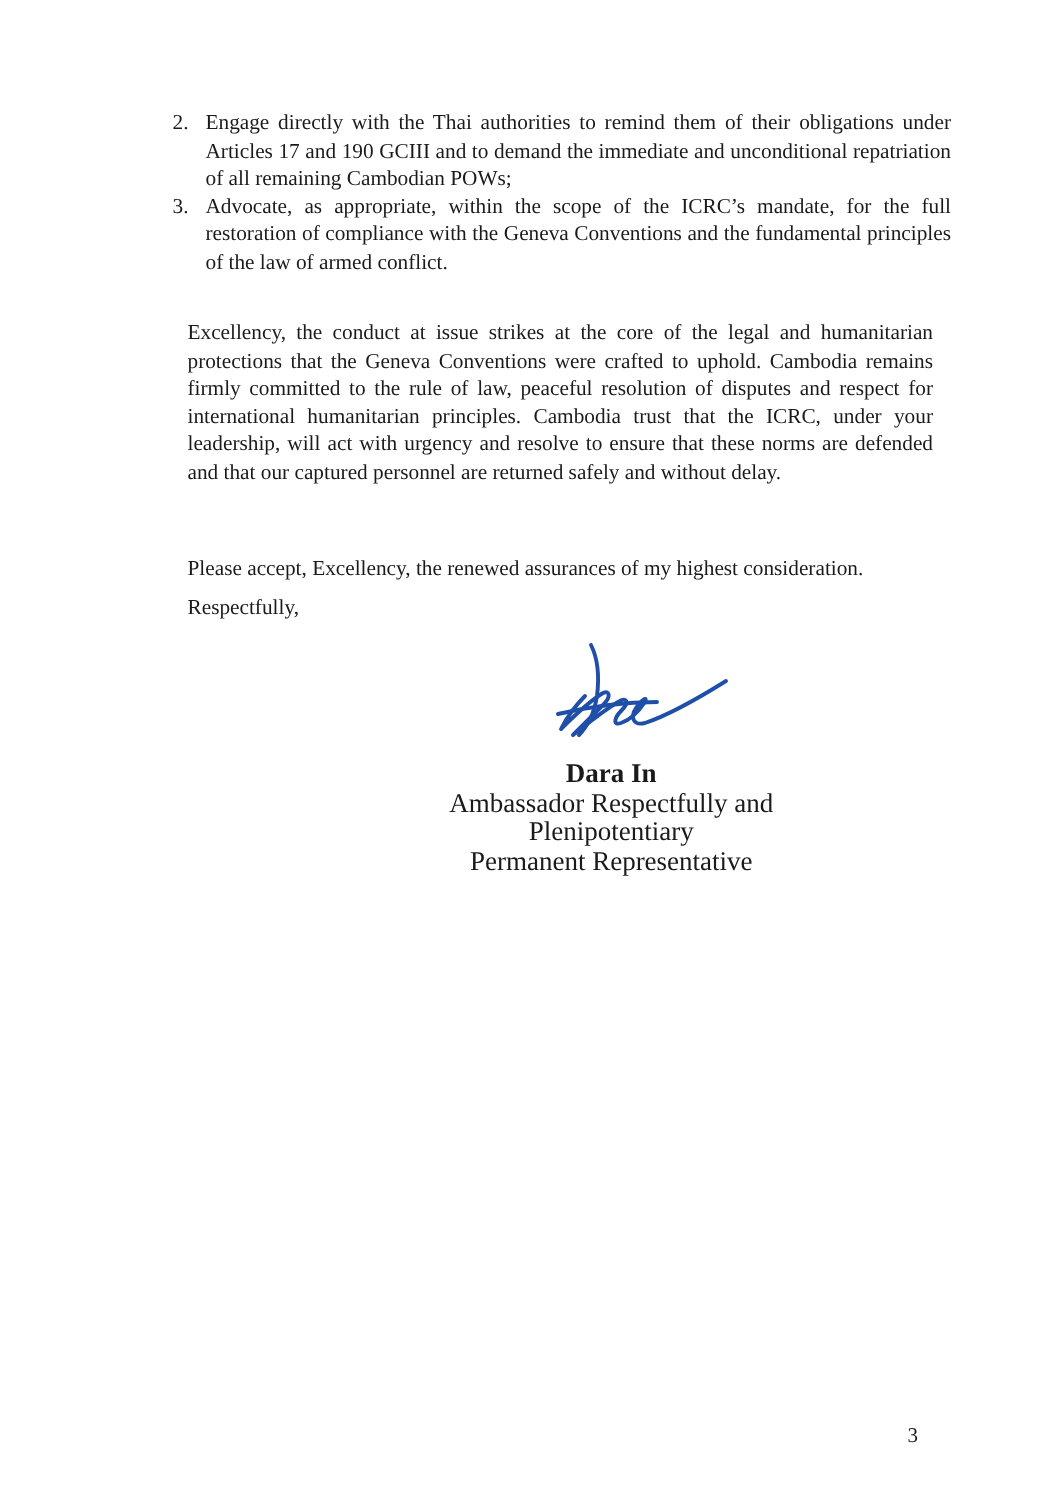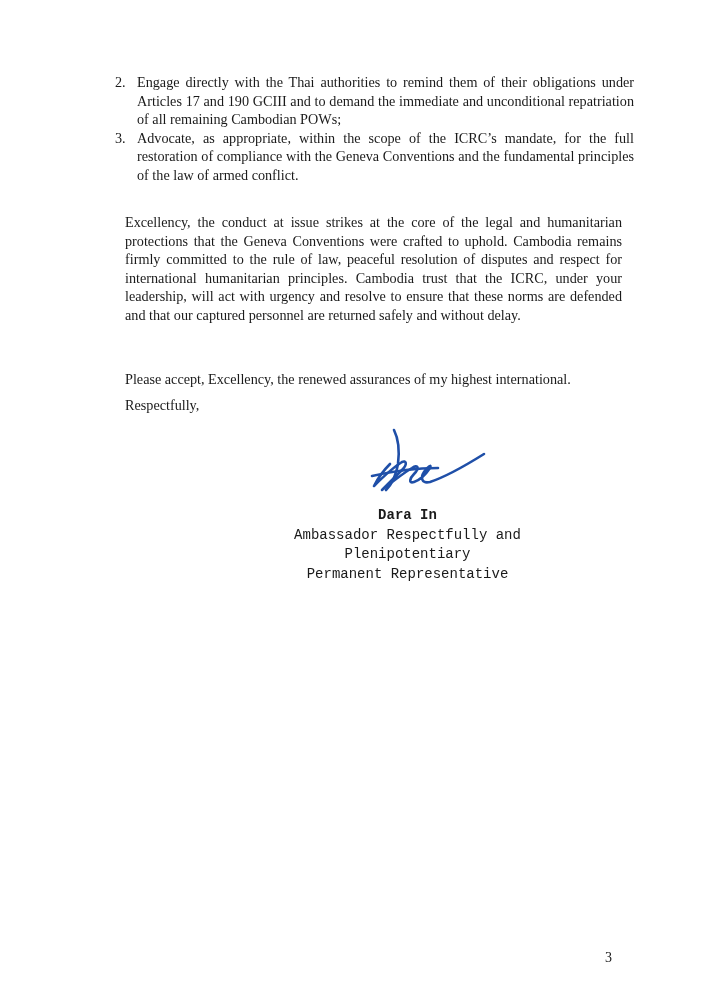--- a/index.html
+++ b/index.html
@@ -8,42 +8,42 @@
     .page { position: absolute; left: 0; top: 0; width: 707px; height: 1000px; background: #fff; }
     .text { font-size: 14.2px; line-height: 18.6px; text-align: justify; }
     ol.list { position: absolute; left: 111px; top: 73px; width: 497px; margin: 0; padding: 0 0 0 26px; list-style: none; }
     ol.list li { position: relative; margin: 0; }
     ol.list li .num { position: absolute; left: -22px; top: 0; }
     .para { position: absolute; left: 111px; width: 497px; margin: 14px; }
     .p1 { top: 199px; }
     .p2 { top: 356px; }
     .p3 { top: 382px; }
     .signature { position: absolute; left: 368px; top: 424px; width: 122px; height: 72px; }
-    .sig-block { position: absolute; left: 245px; top: 506px; width: 325px; text-align: center; font-size: 14px; line-height: 19.5px; font-family: Liberation Mono, monospace; }
+    .sig-block { position: absolute; left: 245px; top: 506px; width: 325px; text-align: center; font-size: 18px; line-height: 19.5px; }
     .sig-name { font-weight: bold; }
     .page-num { position: absolute; left: 605px; top: 950px; font-size: 14px; }
   </style>
 </head>
 <body>
 
 <div class="page">
 
   <ol class="list text">
     <li>
       <span class="num">2.</span>
       <span>Engage directly with the Thai authorities to remind them of their obligations under Articles 17 and 190 GCIII and to demand the immediate and unconditional repatriation of all remaining Cambodian POWs;</span>
     </li>
     <li>
       <span class="num">3.</span>
       <span>Advocate, as appropriate, within the scope of the ICRC’s mandate, for the full restoration of compliance with the Geneva Conventions and the fundamental principles of the law of armed conflict.</span>
     </li>
   </ol>
 
   <p class="para text p1">Excellency, the conduct at issue strikes at the core of the legal and humanitarian protections that the Geneva Conventions were crafted to uphold. Cambodia remains firmly committed to the rule of law, peaceful resolution of disputes and respect for international humanitarian principles. Cambodia trust that the ICRC, under your leadership, will act with urgency and resolve to ensure that these norms are defended and that our captured personnel are returned safely and without delay.</p>
-  <p class="para text p2">Please accept, Excellency, the renewed assurances of my highest international.</p>
+  <p class="para text p2">Please accept, Excellency, the renewed assurances of my highest consideration.</p>
   <p class="para text p3">Respectfully,</p>
 
   <svg class="signature" viewBox="0 0 122 72">
     <g id="sig-strokes" fill="none" stroke-width="2.6" stroke-linecap="round" stroke-linejoin="round" stroke="#1f4fa8">
       <path d="M26 6 C30 14, 32 24, 30 40 C28 52, 24 60, 18 66"></path>
       <path d="M22 40 C14 48, 8 58, 6 62 C14 54, 24 44, 34 38 C38 36, 40 40, 34 46 C28 52, 20 60, 14 66 C24 58, 34 50, 44 44 C50 40, 52 44, 46 50 C42 54, 40 60, 46 58 C52 56, 58 50, 62 44 C64 40, 60 42, 56 48 C52 54, 54 60, 62 58 C80 52, 100 40, 116 30"></path>
       <path d="M4 52 C30 46, 50 44, 70 44"></path>
     </g>
   </svg>
 

